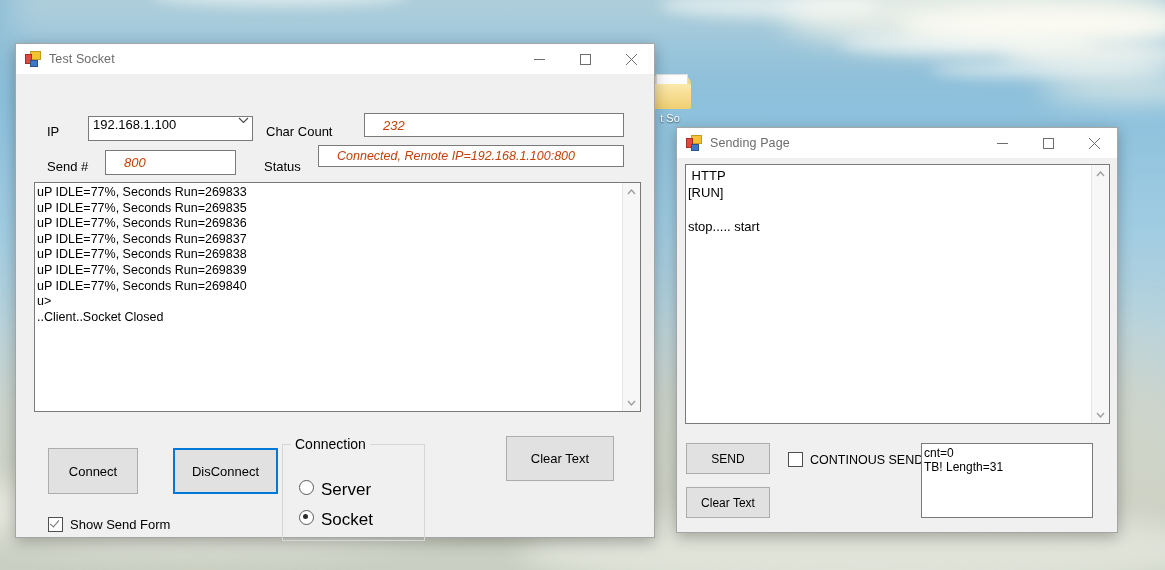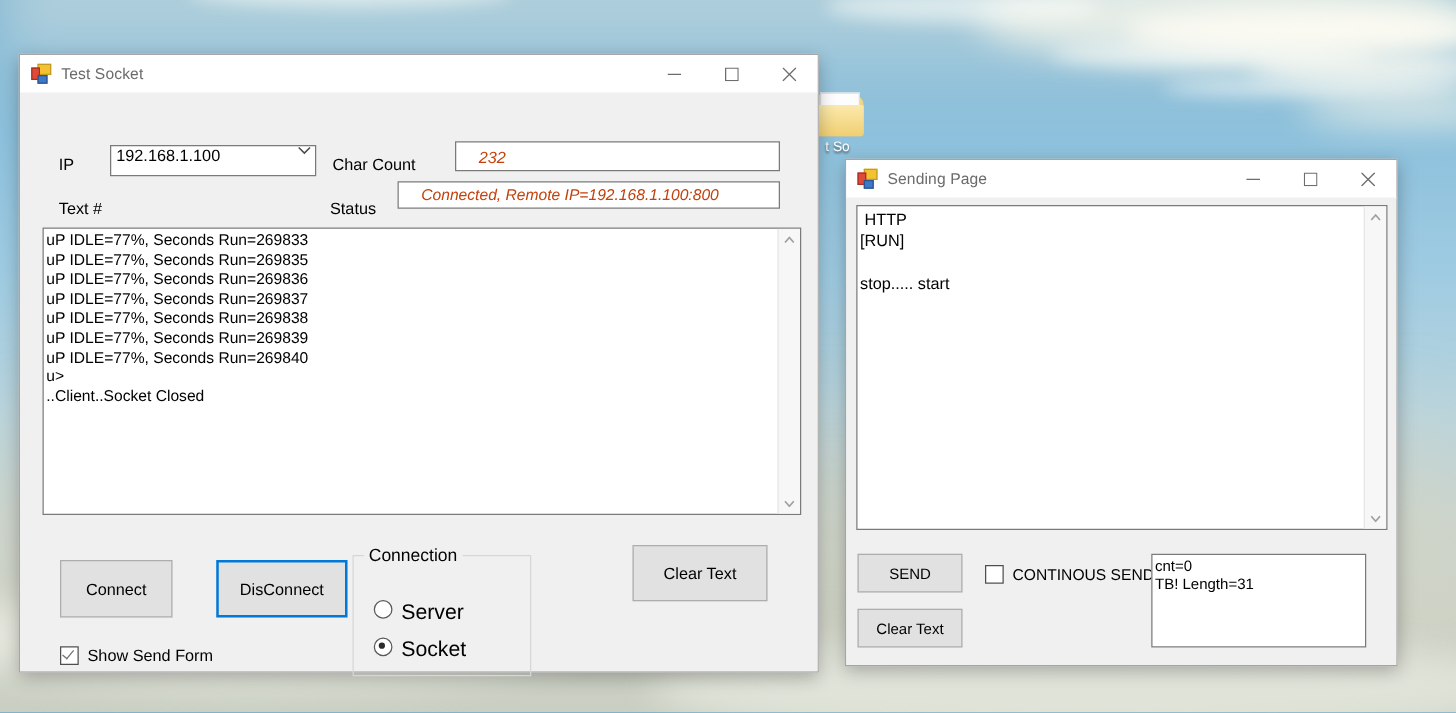--- a/index.html
+++ b/index.html
@@ -351,21 +351,22 @@
     <div class="lbl" style="left:31px; top:50px;">IP</div>
     <div class="combo" style="left:72px; top:42px; width:165px; height:25px;">
       <span class="val">192.168.1.100</span>
       <span class="arrow">
         <svg width="11" height="7" viewBox="0 0 11 7">
             <polyline points="1,1 5.5,5.5 10,1" style="fill:none;stroke:#4a4a4a;stroke-width:1.2"></polyline>
           </svg>
       </span>
     </div>
 
-    <div class="lbl" style="left:31px; top:85px;">Text #</div>
+    <div class="lbl" style="left:31px; top:85px;">Send #</div>
+    <div class="tbox" style="left:89px; top:76px; width:131px; height:25px;">800</div>
 
     <div class="lbl" style="left:250px; top:50px;">Char Count</div>
     <div class="tbox" style="left:348px; top:39px; width:260px; height:24px;">232</div>
 
     <div class="lbl" style="left:248px; top:85px;">Status</div>
     <div class="tbox" style="left:302px; top:71px; width:306px; height:22px; font-size:12.5px;">Connected, Remote IP=192.168.1.100:800</div>
 
     <div class="memo" style="left:18px; top:108px; width:607px; height:230px;">
       <div class="text">uP IDLE=77%, Seconds Run=269833
 uP IDLE=77%, Seconds Run=269835

